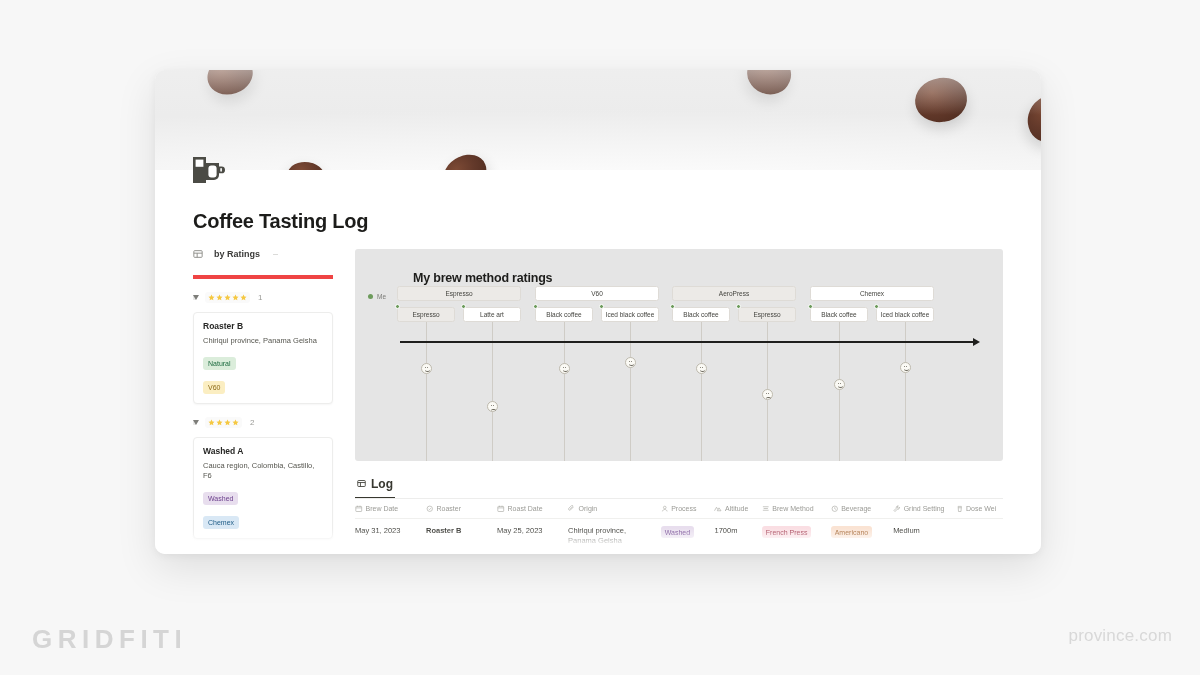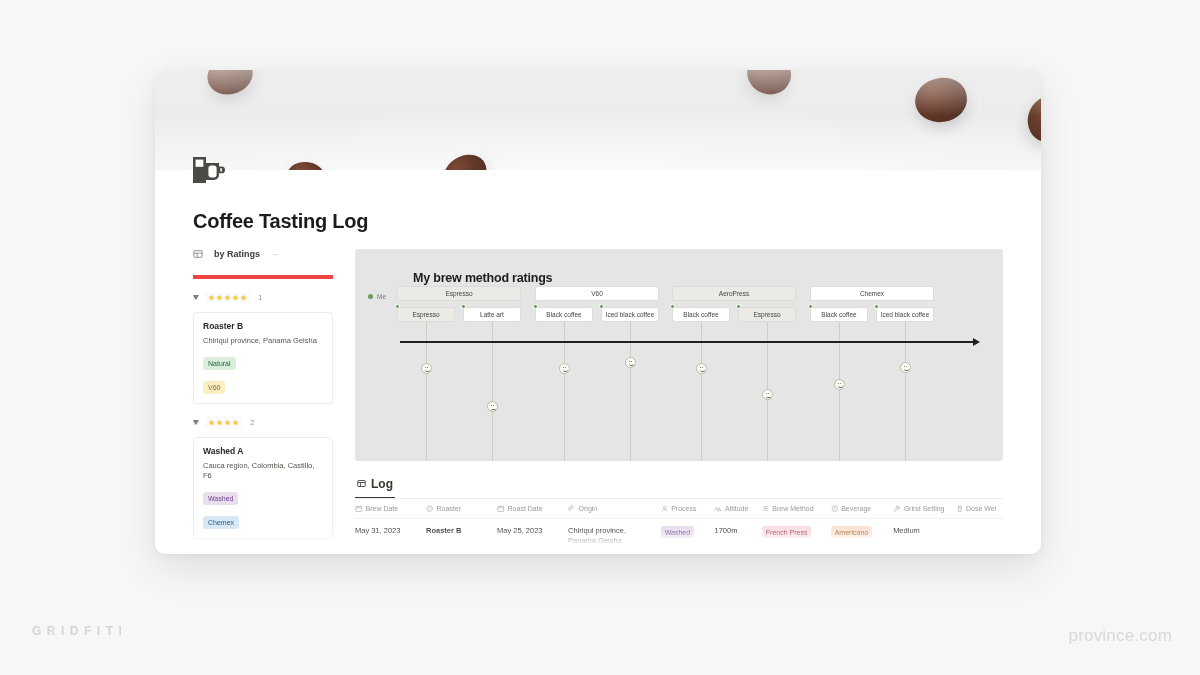--- a/index.html
+++ b/index.html
@@ -6,21 +6,21 @@
   html,body { width:1200px; height:675px; overflow:hidden; }
   body {
     background:#f7f7f7;
     font-family:"Liberation Sans", sans-serif;
     -webkit-font-smoothing:antialiased;
   }
 
   
   .wm-left {
     position:absolute; left:32px; top:624px;
-    font-size:12px; letter-spacing:5.5px; font-weight:600;
+    font-size:26px; letter-spacing:5.5px; font-weight:600;
     color:#d5d5d5;
   }
   .wm-right {
     position:absolute; right:28px; top:626px;
     font-size:17px; color:#d8d8d8; letter-spacing:.2px;
   }
 
   
   .window {
     position:absolute; left:155px; top:70px;

